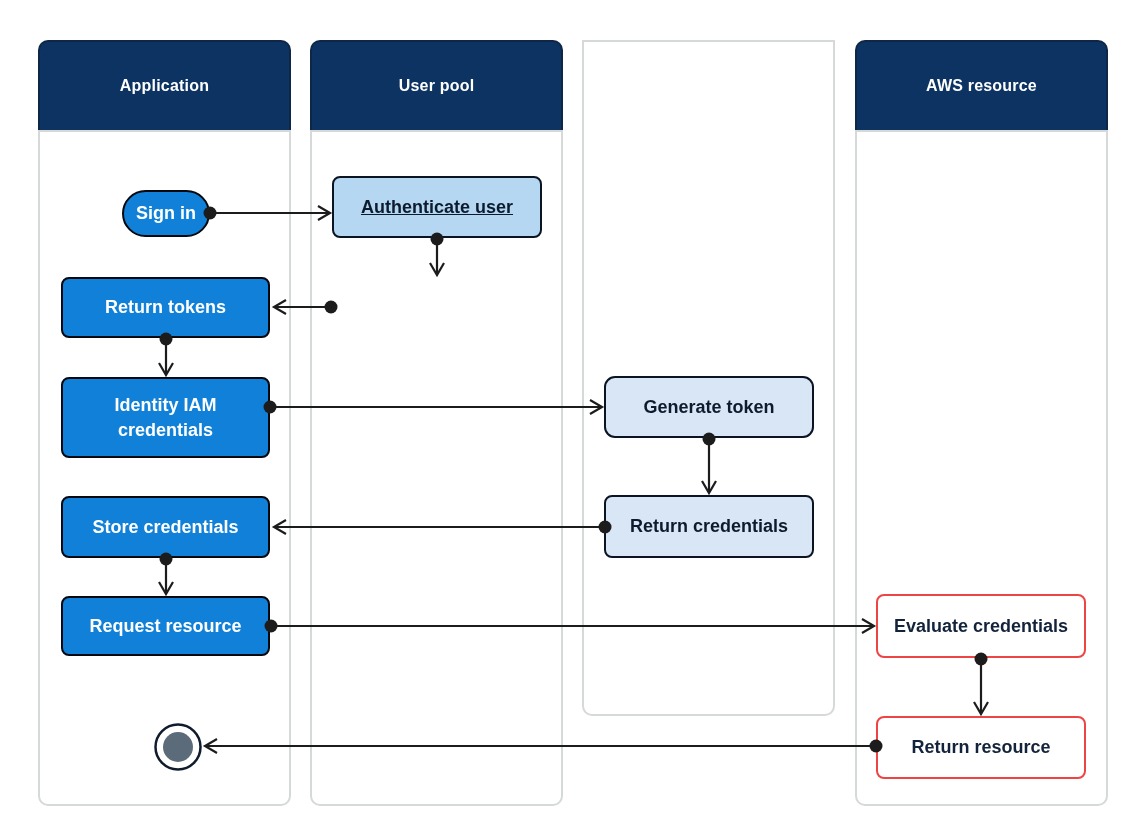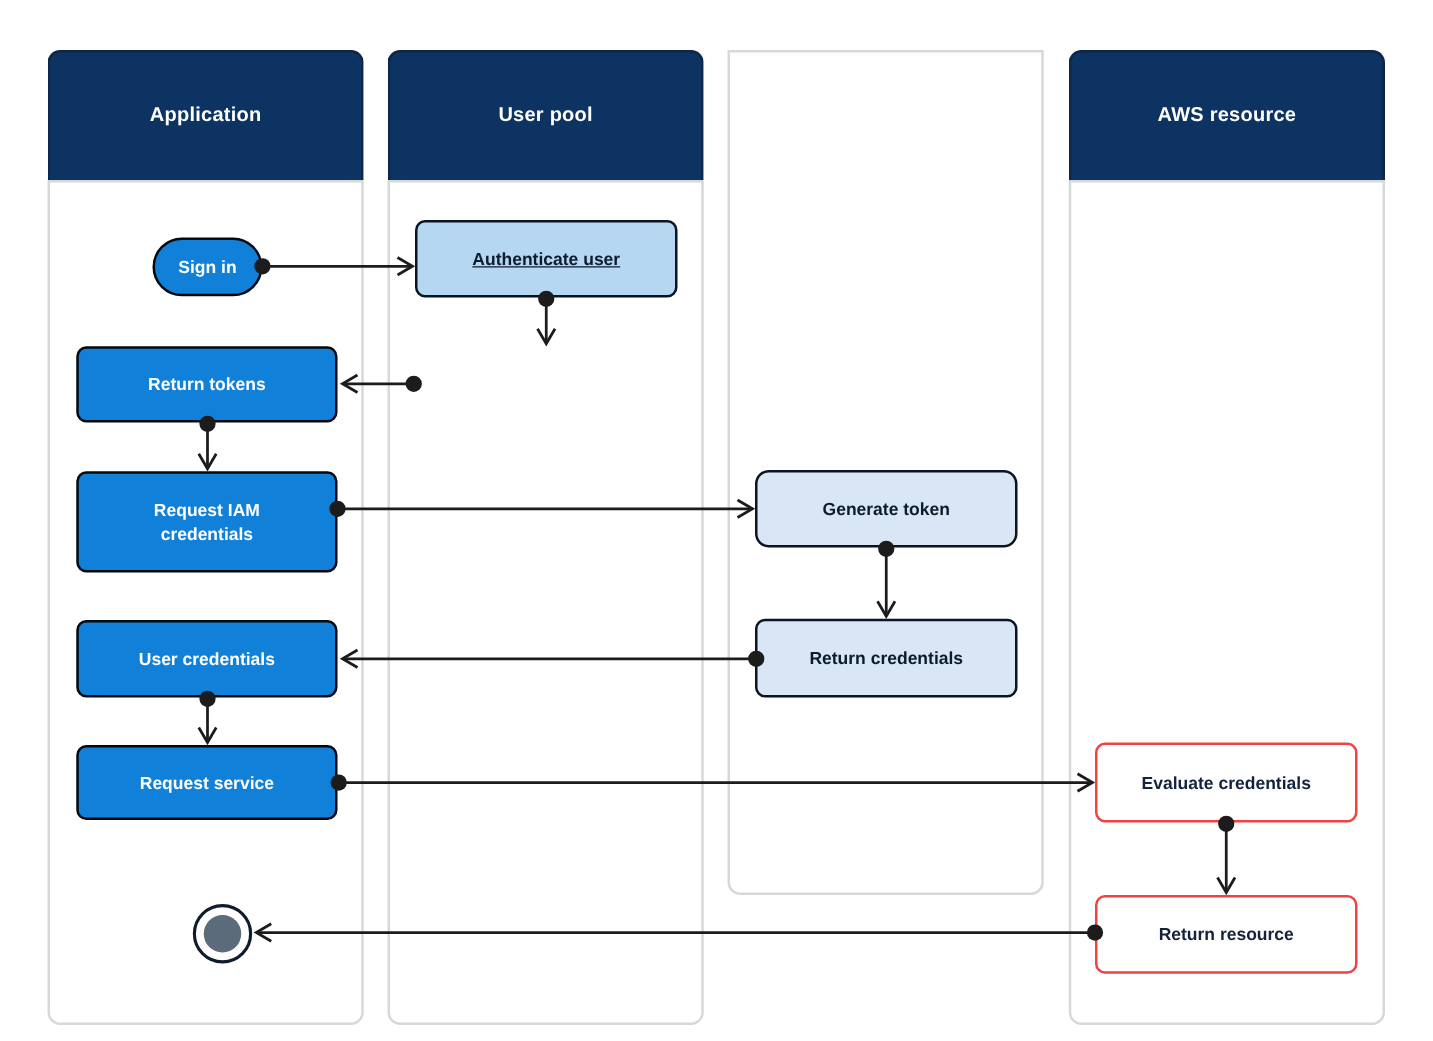--- a/index.html
+++ b/index.html
@@ -17,21 +17,21 @@
   }
   
   .lane {
     position: absolute;
     top: 40px;
     width: 253px;
     height: 773px;
   }
   .lane-header {
     box-sizing: border-box;
-    height: 104px;
+    height: 90px;
     background: #0c3361;
     border: 2px solid #0e2747;
     border-bottom: none;
     border-radius: 10px 10px 0 0;
     display: flex;
     align-items: center;
     justify-content: center;
     color: #ffffff;
     font-weight: bold;
     font-size: 16px;
@@ -51,21 +51,21 @@
 
   
   .node {
     position: absolute;
     box-sizing: border-box;
     display: flex;
     align-items: center;
     justify-content: center;
     text-align: center;
     font-weight: bold;
-    font-size: 14px;
+    font-size: 18px;
     line-height: 1.35;
     border-radius: 8px;
     z-index: 2;
   }
   .node-primary {
     background: #1180d8;
     border: 2px solid #04080f;
     color: #ffffff;
   }
   .node-pill {
@@ -142,37 +142,37 @@
   <div class="node node-userpool" style="left:332px; top:176px; width:210px; height:62px;">
     <span>Authenticate user</span>
   </div>
 
 
   <div class="node node-primary" style="left:61px; top:277px; width:209px; height:61px;">
     <span>Return tokens</span>
   </div>
 
   <div class="node node-primary" style="left:61px; top:377px; width:209px; height:81px;">
-    <span class="wrap-narrow">Request IAM credentials</span>
+    <span class="wrap-narrow">Identity IAM credentials</span>
   </div>
 
   <div class="node node-idpool" style="left:604px; top:376px; width:210px; height:62px;border-radius:11px;">
     <span>Generate token</span>
   </div>
 
   <div class="node node-idpool" style="left:604px; top:495px; width:210px; height:63px;">
     <span>Return credentials</span>
   </div>
 
   <div class="node node-primary" style="left:61px; top:496px; width:209px; height:62px;">
-    <span>User credentials</span>
+    <span>Store credentials</span>
   </div>
 
   <div class="node node-primary" style="left:61px; top:596px; width:209px; height:60px;">
-    <span>Request service</span>
+    <span>Request resource</span>
   </div>
 
   <div class="node node-service" style="left:876px; top:594px; width:210px; height:64px;">
     <span>Evaluate credentials</span>
   </div>
 
   <div class="node node-service" style="left:876px; top:716px; width:210px; height:63px;">
     <span>Return resource</span>
   </div>
 

